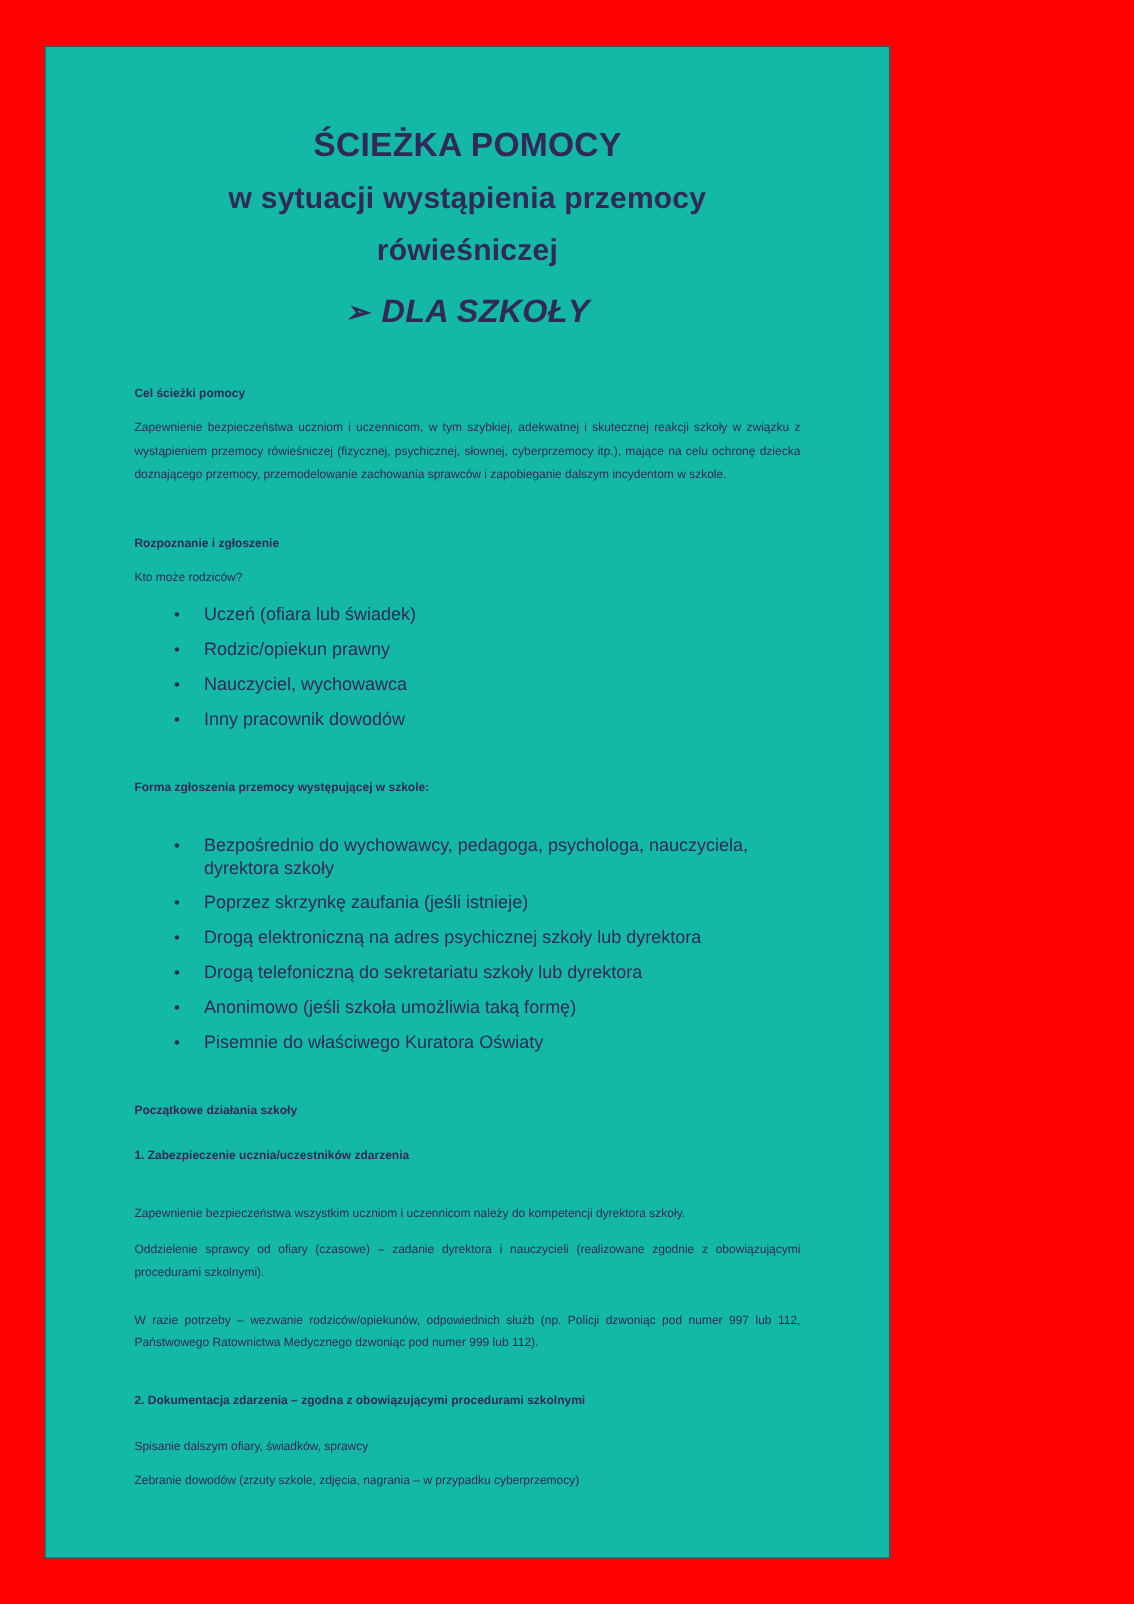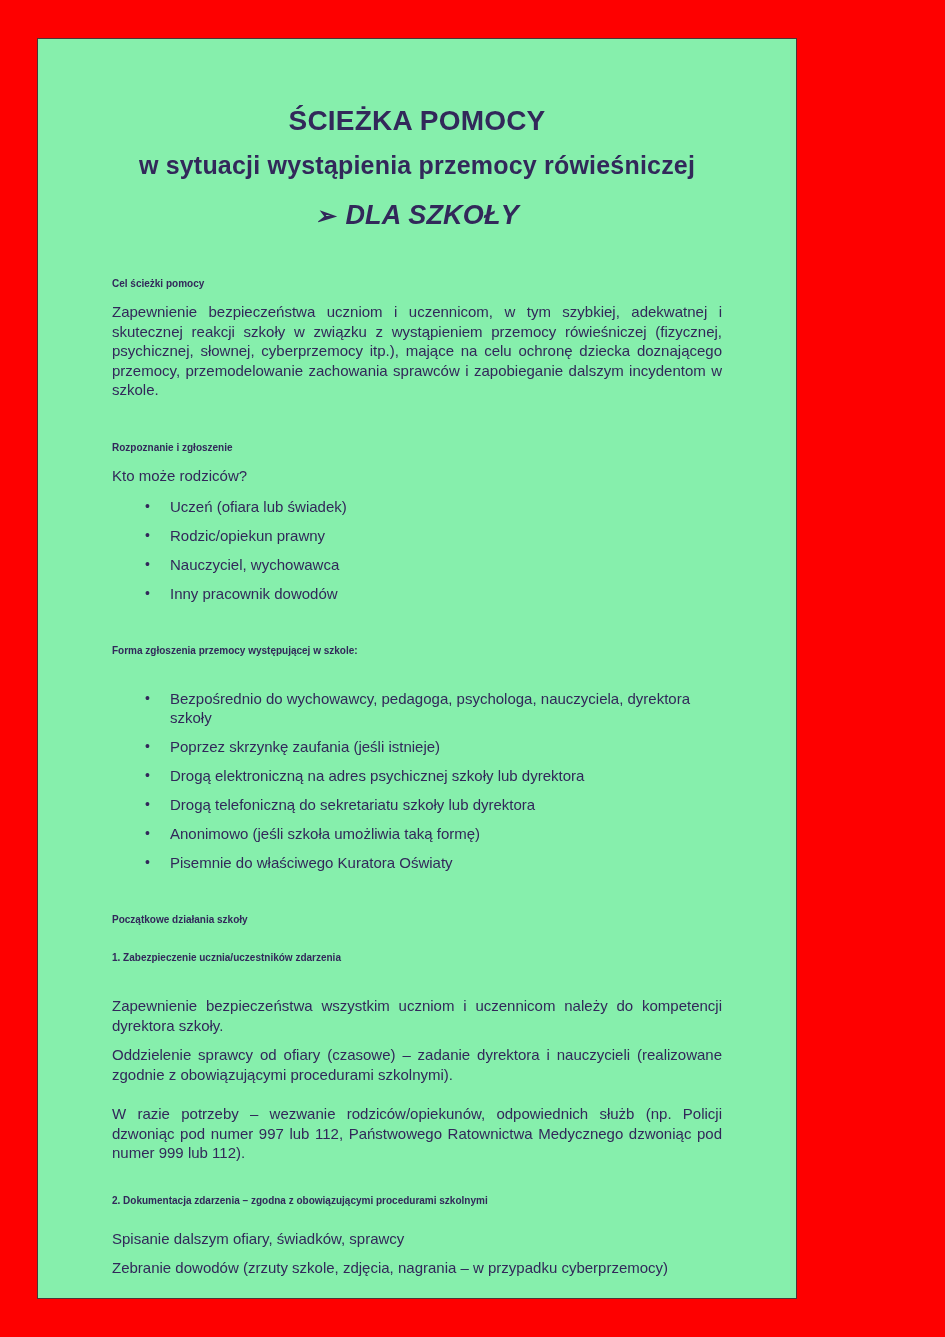--- a/index.html
+++ b/index.html
@@ -9,38 +9,38 @@
     height: 1337px;
     background: #fe0000;
     font-family: "Liberation Sans", sans-serif;
     position: relative;
     overflow: hidden;
   }
   .frame {
     position: absolute;
     left: 37px;
     top: 38px;
-    width: 760px;
+    width: 705px;
     height: 1261px;
     border: 1px solid #4b3535;
-    background: #86efac;
+    background: #14b8a6;
   }
   .content {
     position: relative;
     height: 100%;
     padding: 0 74px;
     color: #32285a;
   }
   .title-block { text-align: center; padding-top: 60px; font-weight: bold; letter-spacing: 0.2px; }
   .t1 { font-size: 28px; line-height: 44px; }
   .t2 { font-size: 25px; line-height: 44px; }
   .t3 { font-size: 27px; line-height: 56px; font-style: italic; }
   .t3 .arrow { margin-right: 10px; font-size: 24px; }
   .h  { font-weight: bold; font-size: 10px; line-height: 20px; margin: 0; }
-  .p  { font-size: 15px; line-height: 19.5px; margin: 0; }
+  .p  { font-size: 10px; line-height: 19.5px; margin: 0; }
   .just { text-align: justify; }
   .blist { margin: 0; padding: 0; list-style: none; }
   .blist li { display: flex; padding-left: 33px; margin-bottom: 10px; font-size: 15px; line-height: 19px; }
   .blist .marker { flex: 0 0 25px; width: 25px; font-size: 14px; }
   
   .m-cel-h   { margin-top: 30px; }
   .m-cel-p   { margin-top: 8px; }
   .m-rozp-h  { margin-top: 38px; }
   .m-kto-q   { margin-top: 8px; }
   .m-kto-l   { margin-top: 12px; }

